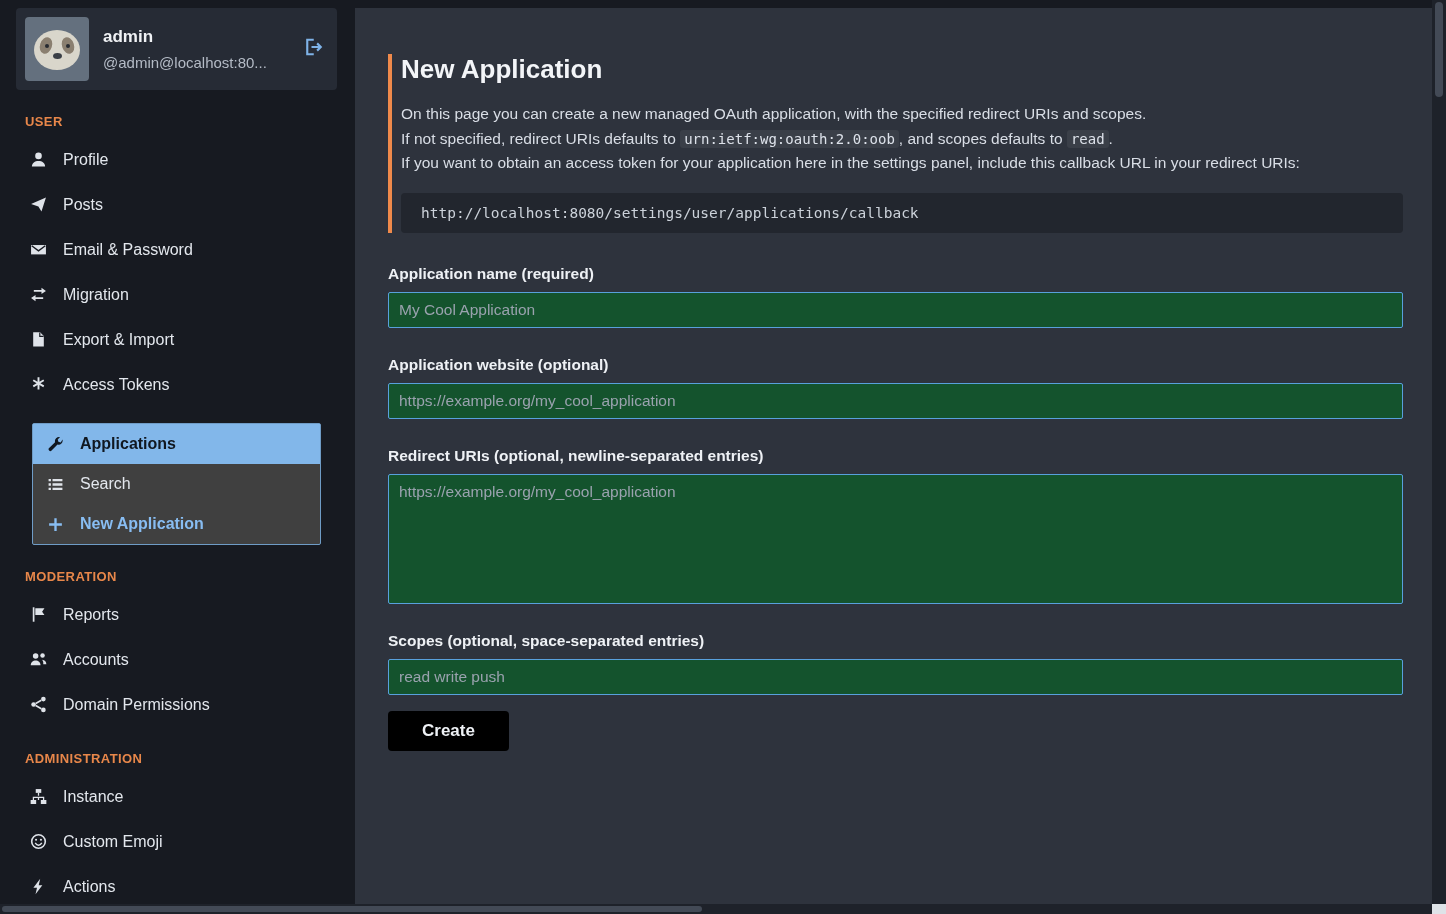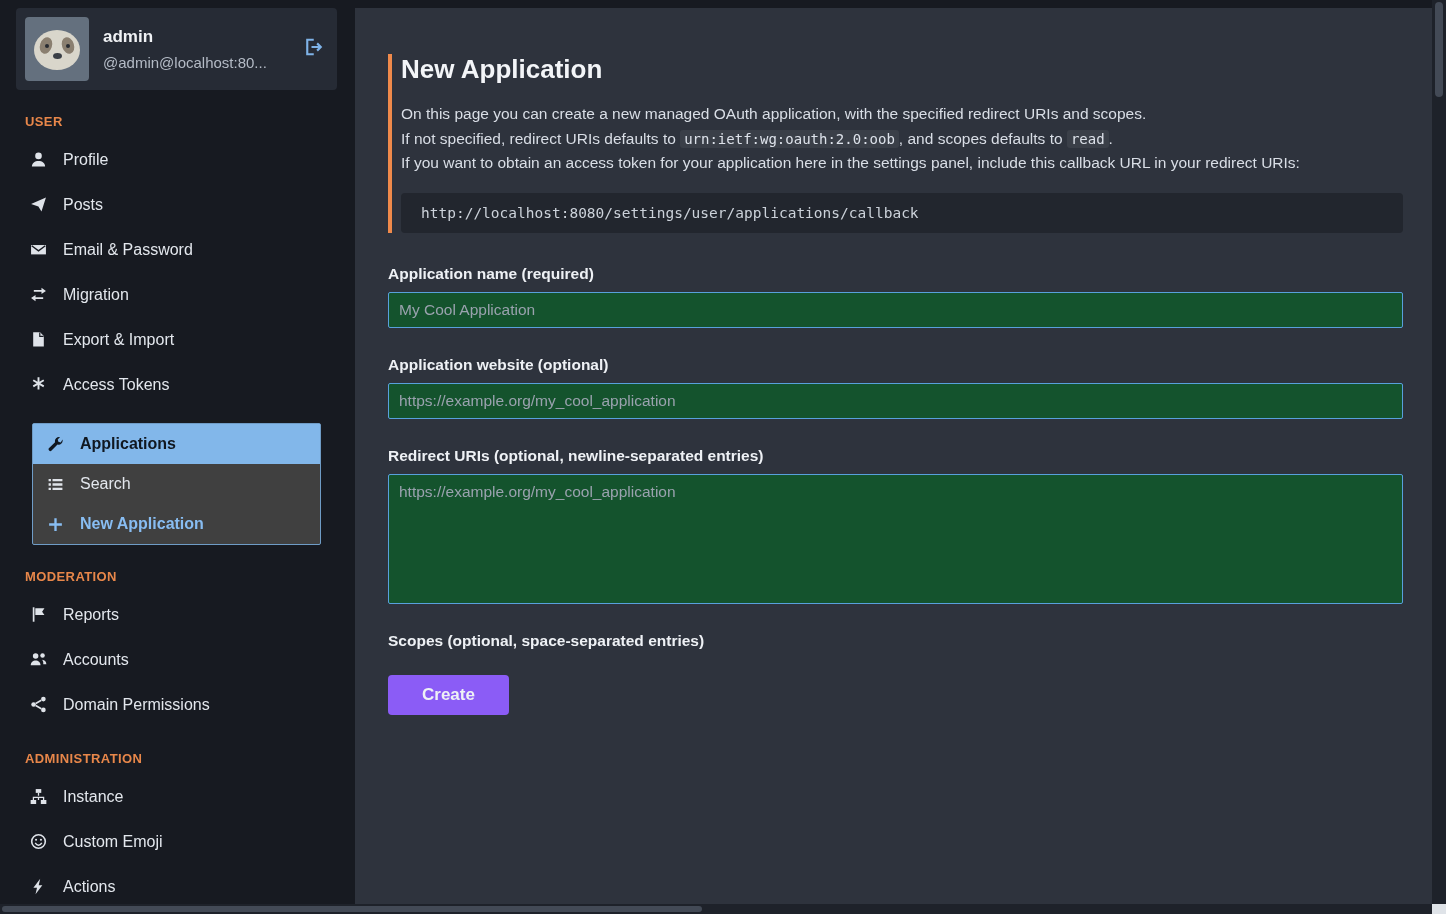--- a/index.html
+++ b/index.html
@@ -93,21 +93,21 @@
   .app-form .field-label:first-child { margin-top: 32px; }
   .app-form input[type="text"], .app-form textarea {
     width: 100%; background: #14532d;
     border: 1px solid #58a0dc; border-radius: 2px;
     color: #e3e7ed; font-size: 15.5px; padding: 8px 10px;
     font-family: "Liberation Sans", sans-serif; outline: none; display: block;
   }
   .app-form textarea { height: 130px; resize: none; }
   .app-form ::placeholder { color: #9aa2ae; opacity: 1; }
   .create-btn {
-    margin-top: 16px; background: #8b5cf6; color: #eef1f5;
+    margin-top: 16px; background: #000000; color: #eef1f5;
     font-weight: 700; font-size: 17px; border: none; border-radius: 4px;
     padding: 10px 34px; font-family: "Liberation Sans", sans-serif; cursor: pointer;
   }
 
   
   .v-scrollbar { position: absolute; right: 0; top: 0; width: 14px; height: 914px; background: #1e222a; }
   .v-thumb { position: absolute; top: 2px; right: 3px; width: 8px; height: 95px; border-radius: 4px; background: #434a56; }
   .h-scrollbar { position: absolute; left: 0; bottom: 0; height: 10px; width: 1446px; background: #1e222a; }
   .h-thumb { position: absolute; left: 2px; top: 2px; width: 700px; height: 6px; border-radius: 3px; background: #434a56; }
   .scroll-corner { position: absolute; right: 0; bottom: 0; width: 14px; height: 10px; background: #dfe3e8; }
@@ -303,20 +303,21 @@
       <label class="field-label">Application name (required)</label>
       <input type="text" placeholder="My Cool Application" style="">
 
       <label class="field-label">Application website (optional)</label>
       <input type="text" placeholder="https://example.org/my_cool_application" style="">
 
       <label class="field-label">Redirect URIs (optional, newline-separated entries)</label>
       <textarea placeholder="https://example.org/my_cool_application" style=""></textarea>
 
       <label class="field-label">Scopes (optional, space-separated entries)</label>
+      <input type="text" placeholder="read write push" style="">
 
       <button type="button" class="create-btn">Create</button>
     </form>
   </main>
 </div>
 
 <div class="v-scrollbar">
   <div class="v-thumb"></div>
 </div>
 <div class="h-scrollbar">

